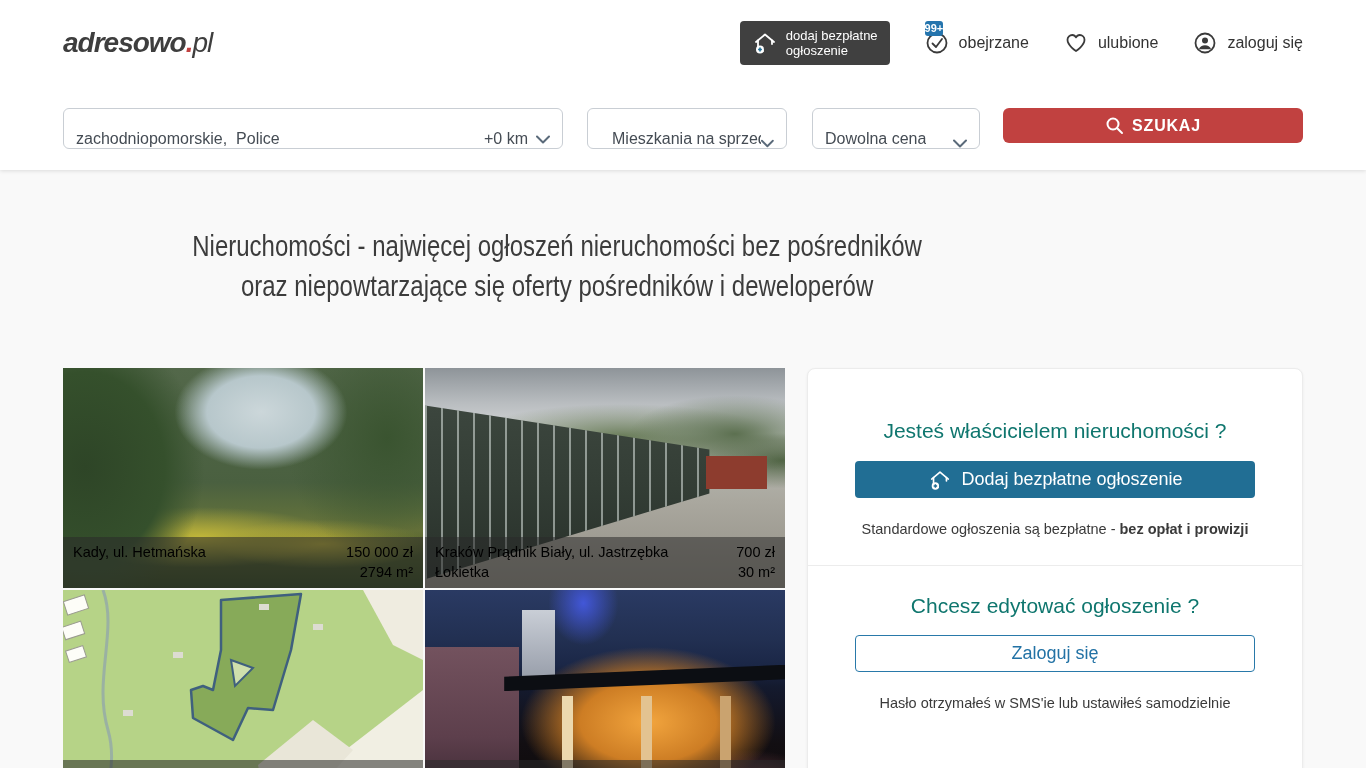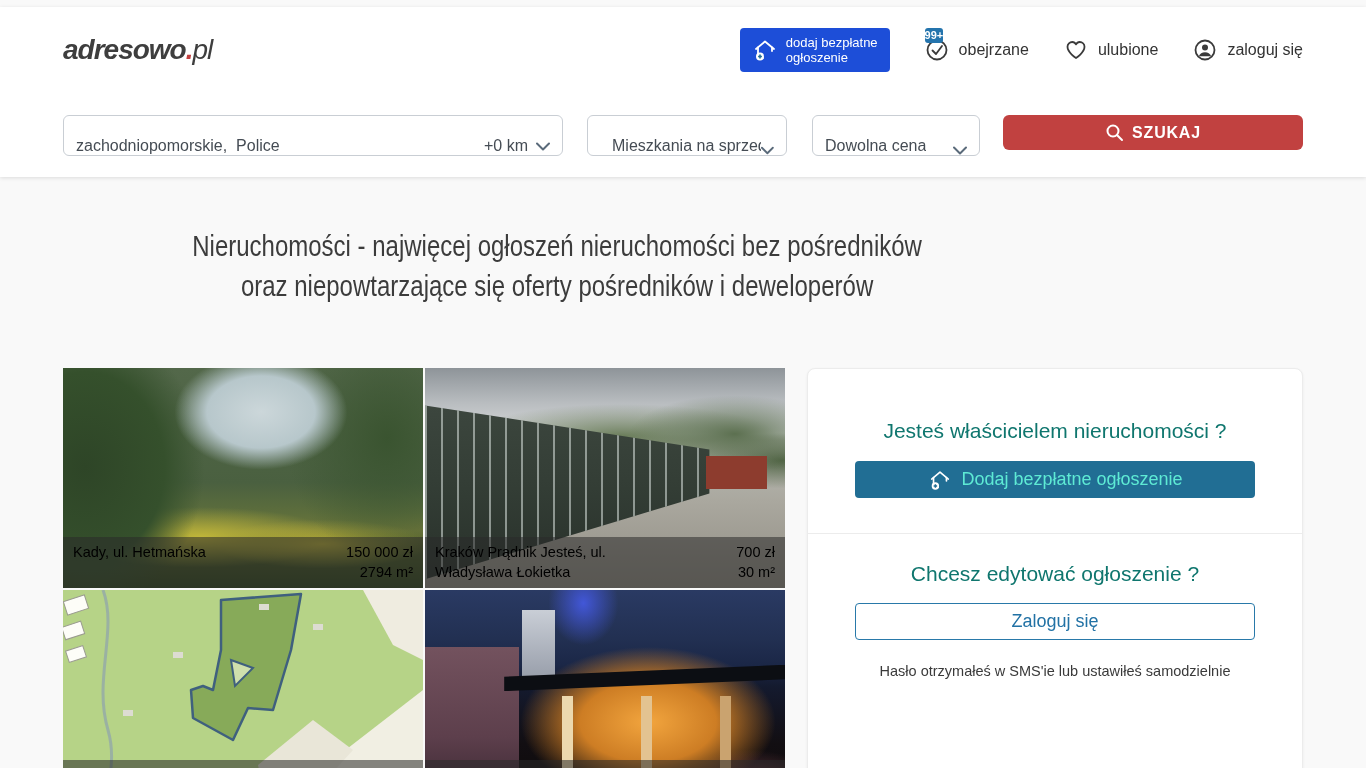--- a/index.html
+++ b/index.html
@@ -2,29 +2,29 @@
 <html lang="pl"><head>
 <meta charset="utf-8">
 <style>
   * { margin:0; padding:0; box-sizing:border-box; }
   html,body { width:1366px; height:768px; overflow:hidden; background:#fff;
     font-family:"Liberation Sans", sans-serif; }
   .page { position:relative; width:1366px; height:768px; background:#f9f9f9; }
 
   
   .header { position:absolute; top:0; left:0; width:1366px; height:170px; background:#fff;
-    box-shadow:0 1px 4px rgba(0,0,0,0.12); z-index:5;margin-top:7px; }
+    box-shadow:0 1px 4px rgba(0,0,0,0.12); z-index:5; }
   .topbar { position:absolute; top:0; left:0; right:0; height:86px; display:flex;
     align-items:center; justify-content:space-between; padding:0 63px; }
   .logo { font-style:italic; font-size:28px; letter-spacing:-1px; cursor:pointer; }
   .logo .l-main { font-weight:800; color:#3e3e3e; }
   .logo .l-dot  { font-weight:800; color:#c14140; }
   .logo .l-tld  { font-weight:400; color:#3e3e3e; }
   .top-actions { display:flex; align-items:center; gap:34px; }
-  .btn-add-top { display:flex; align-items:center; gap:8px; background:#1d4ed8; color:#fff;
+  .btn-add-top { display:flex; align-items:center; gap:8px; background:#404040; color:#fff;
     border:none; border-radius:4px; padding:7px 12px; font-size:13px; line-height:15px;
     text-align:left; cursor:pointer; font-family:inherit; }
   .top-link { display:flex; align-items:center; gap:9px; font-size:16px; color:#333;
     cursor:pointer; position:relative; background:none; border:none; font-family:inherit; }
   .icon-wrap { position:relative; width:26px; height:26px; display:inline-flex;
     align-items:center; justify-content:center; }
   .badge { position:absolute; top:-9px; left:1px; background:#2474ad; color:#fff;
     font-size:11px; font-weight:bold; padding:1px 0; border-radius:3px; line-height:13px; }
 
   
@@ -104,21 +104,21 @@
     width:3%; background:#ecd8ae; top:48%; height:45%; }
   .photo-gazebo .post1 { left:38%; } .photo-gazebo .post2 { left:60%; background:#e3c391; }
   .photo-gazebo .post3 { left:82%; background:#caa36f; }
 
   
   .sidebar { position:absolute; top:368px; left:807px; width:496px; height:430px;
     background:#fff; border:1px solid #ececec; border-radius:8px;
     box-shadow:0 1px 3px rgba(0,0,0,0.06); text-align:center; }
   .sb-section-1 { padding-top:50px; padding-bottom:28px; }
   .sb-heading { font-size:21px; color:#0f766e; font-weight:400; }
-  .btn-add-side { margin:18px auto 7px; width:400px; height:37px; background:#216e94; color:#5eead4;
+  .btn-add-side { margin:18px auto 16px; width:400px; height:37px; background:#216e94; color:#ffffff;
     border:none; border-radius:4px; font-size:18px; display:flex; align-items:center;
     justify-content:center; gap:8px; cursor:pointer; font-family:inherit; }
   .sb-note { margin-top:23px; font-size:14.5px; color:#3a3a3a; }
   .sb-divider { border:none; border-top:1px solid #ececec; margin:0; }
   .sb-section-2 { padding-top:28px; }
   .btn-login { margin:17px auto 0; width:400px; height:37px; background:#fff; color:#2272a5;
     border:1px solid #2979a9; border-radius:4px; font-size:18px; display:flex;
     align-items:center; justify-content:center; cursor:pointer; font-family:inherit; }
 
   svg.ic { display:block; }
@@ -239,21 +239,21 @@
       </div>
     </article>
 
     <article class="card">
       <div class="photo photo-containers">
         <div class="trees"></div>
         <div class="units"></div>
         <div class="red-units"></div>
       </div>
       <div class="caption">
-        <span class="cap-title">Kraków Prądnik Jesteś, ul. Władysława Łokietka</span>
+        <span class="cap-title">Kraków Prądnik Biały, ul. Jastrzębka Łokietka</span>
         <span class="cap-nums">
           <span>700 zł</span><br>
           <span>30 m²</span>
         </span>
       </div>
     </article>
 
     <article class="card">
       <div class="photo photo-map">
         <svg viewBox="0 0 360 220" preserveAspectRatio="none">
@@ -310,20 +310,23 @@
           <svg class="ic" width="24" height="24" viewBox="0 0 26 26" fill="none" stroke="#fff" stroke-width="1.8">
             <path d="M4 12 L13 4.5 L22 12" stroke-linecap="round" stroke-linejoin="round"></path>
             <path d="M6 10.5 V21 H11" stroke-linecap="round"></path>
             <path d="M20 10.5 V14" stroke-linecap="round"></path>
             <circle cx="8" cy="19.5" r="4" fill="#fff" stroke="none"></circle>
             <path d="M8 17.6 V21.4 M6.1 19.5 H9.9" stroke="#216e94" stroke-width="1.6"></path>
           </svg>
         </span>
         <span>Dodaj bezpłatne ogłoszenie</span>
       </button>
+      <div class="sb-note">
+        <span>Standardowe ogłoszenia są bezpłatne - </span><b>bez opłat i prowizji</b>
+      </div>
     </div>
 
     <hr class="sb-divider">
 
     <div class="sb-section-2">
       <div class="sb-heading">Chcesz edytować ogłoszenie ?</div>
       <button class="btn-login">
         <span>Zaloguj się</span>
       </button>
       <div class="sb-note">Hasło otrzymałeś w SMS'ie lub ustawiłeś samodzielnie</div>

